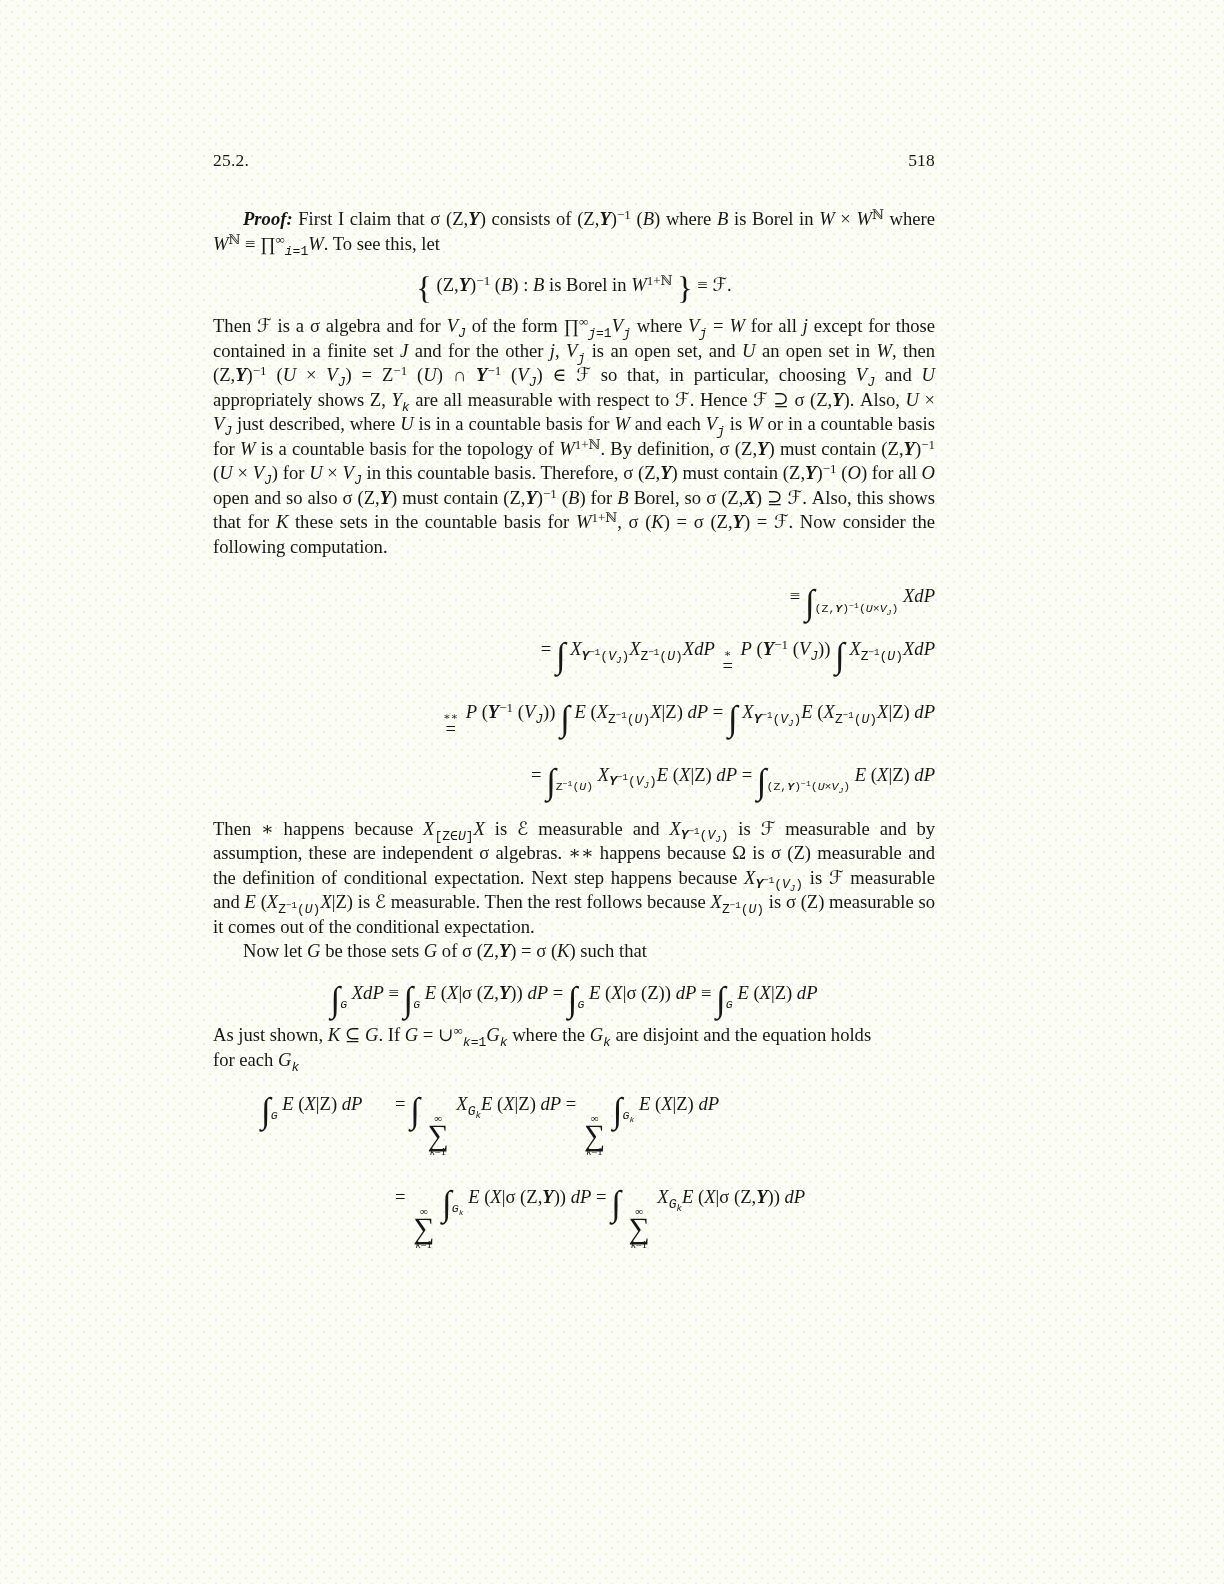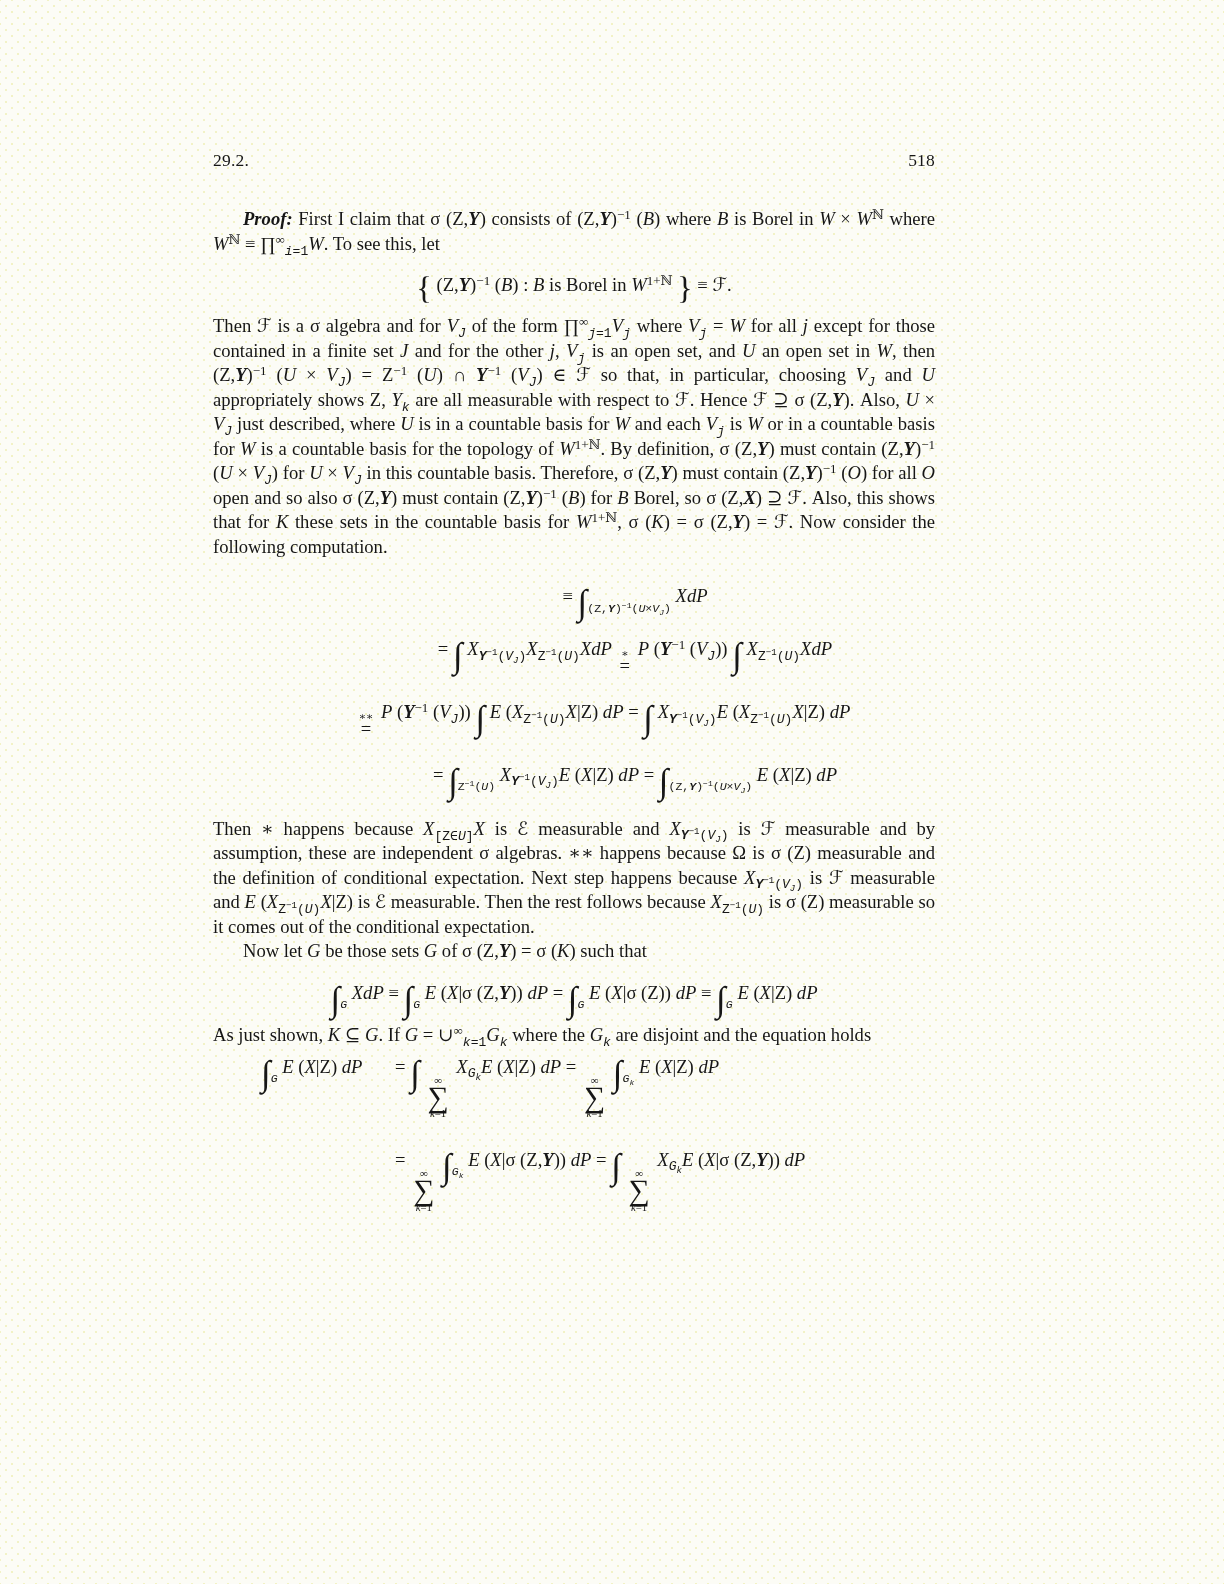--- a/index.html
+++ b/index.html
@@ -37,34 +37,34 @@
   .stk{display:inline-flex;flex-direction:column;align-items:center;line-height:1;
     vertical-align:-0.1em;margin:0 3px;}
   .stk-t{font-size:58%;line-height:.75;}
   .stk-b{line-height:.95;}
   .sum{display:inline-flex;flex-direction:column;align-items:center;line-height:1;
     vertical-align:-0.62em;margin:0 3px;}
   .stk-m{font-size:160%;line-height:.85;}
   .stk-b2{font-size:58%;line-height:.85;}
   .disp{font-size:18.6px;margin:18px 0;text-align:center;}
   .disp-first{}
-  .disp3{font-size:18.6px;margin:6px 0 4px 122px;text-align:center;}
+  .disp3{font-size:18.6px;margin:6px 0 4px 122px;text-align:right;}
   .disp3 > div{margin:26px 0;}
   .disp3 > .shift-left{margin-left:-64px;}
-  .disp5{font-size:18.6px;margin:8px 0 0 48px;display:grid;
+  .disp5{font-size:18.6px;margin:21px 0 0 48px;display:grid;
     grid-template-columns:120px auto;column-gap:14px;row-gap:30px;align-items:baseline;}
 </style>
 </head>
 <body>
 
 <div class="page">
 
   <div class="runhead">
     <div class="sec">
-      <span>29.2.</span>
+      <span>25.2.</span>
     </div>
     <span>518</span>
   </div>
 
   <div class="body-text">
 
     <p class="para indent"><b>Proof:</b> First I claim that σ (Z,<span class="bi">Y</span>) consists of (Z,<span class="bi">Y</span>)<sup>−1</sup> (<i>B</i>) where <i>B</i> is Borel in <i>W</i> × <i>W</i><sup>ℕ</sup> where <i>W</i><sup>ℕ</sup> ≡ ∏<sup>∞</sup><sub><i>i</i>=1</sub><i>W</i>. To see this, let</p>
 
     <div class="disp disp-first"><span class="lbr">{</span> (Z,<span class="bi">Y</span>)<sup>−1</sup> (<i>B</i>) : <i>B</i> is Borel in <i>W</i><sup>1+ℕ</sup> <span class="lbr">}</span> ≡ ℱ.</div>
 
@@ -84,20 +84,21 @@
       <div>= <span class="int">∫</span><sub>Z<sup>−1</sup>(<i>U</i>)</sub> <span class="scr">X</span><sub><span class="bi">Y</span><sup>−1</sup>(<i>V</i><sub><i>J</i></sub>)</sub><i>E</i> (<i>X</i>|Z) <i>dP</i> = <span class="int">∫</span><sub>(Z,<span class="bi">Y</span>)<sup>−1</sup>(<i>U</i>×<i>V</i><sub><i>J</i></sub>)</sub> <i>E</i> (<i>X</i>|Z) <i>dP</i></div>
     </div>
 
     <p class="para">Then ∗ happens because <span class="scr">X</span><sub>[Z∈<i>U</i>]</sub><i>X</i> is ℰ measurable and <span class="scr">X</span><sub><span class="bi">Y</span><sup>−1</sup>(<i>V</i><sub><i>J</i></sub>)</sub> is ℱ measurable and by assumption, these are independent σ algebras. ∗∗ happens because Ω is σ (Z) measurable and the definition of conditional expectation. Next step happens because <span class="scr">X</span><sub><span class="bi">Y</span><sup>−1</sup>(<i>V</i><sub><i>J</i></sub>)</sub> is ℱ measurable and <i>E</i> (<span class="scr">X</span><sub>Z<sup>−1</sup>(<i>U</i>)</sub><i>X</i>|Z) is ℰ measurable. Then the rest follows because <span class="scr">X</span><sub>Z<sup>−1</sup>(<i>U</i>)</sub> is σ (Z) measurable so it comes out of the conditional expectation.</p>
 
     <p class="para indent">Now let <span class="scr">G</span> be those sets <i>G</i> of σ (Z,<span class="bi">Y</span>) = σ (<span class="scr">K</span>) such that</p>
 
     <div class="disp"><span class="int">∫</span><sub><i>G</i></sub> <i>XdP</i> ≡ <span class="int">∫</span><sub><i>G</i></sub> <i>E</i> (<i>X</i>|σ (Z,<span class="bi">Y</span>)) <i>dP</i> = <span class="int">∫</span><sub><i>G</i></sub> <i>E</i> (<i>X</i>|σ (Z)) <i>dP</i> ≡ <span class="int">∫</span><sub><i>G</i></sub> <i>E</i> (<i>X</i>|Z) <i>dP</i></div>
 
     <p class="para">As just shown, <span class="scr">K</span> ⊆ <span class="scr">G</span>. If <i>G</i> = ∪<sup>∞</sup><sub><i>k</i>=1</sub><i>G</i><sub><i>k</i></sub> where the <i>G</i><sub><i>k</i></sub> are disjoint and the equation holds</p>
+    <p class="para">for each <i>G</i><sub><i>k</i></sub></p>
 
     <div class="disp5">
       <div><span class="int">∫</span><sub><i>G</i></sub> <i>E</i> (<i>X</i>|Z) <i>dP</i></div>
       <div>= <span class="int">∫</span> <span class="sum">
             <span class="stk-t">∞</span>
             <span class="stk-m">∑</span>
             <span class="stk-b2"><i>k</i>=1</span>
           </span> <span class="scr">X</span><sub><i>G</i><sub><i>k</i></sub></sub><i>E</i> (<i>X</i>|Z) <i>dP</i> = <span class="sum">
             <span class="stk-t">∞</span>
             <span class="stk-m">∑</span>

